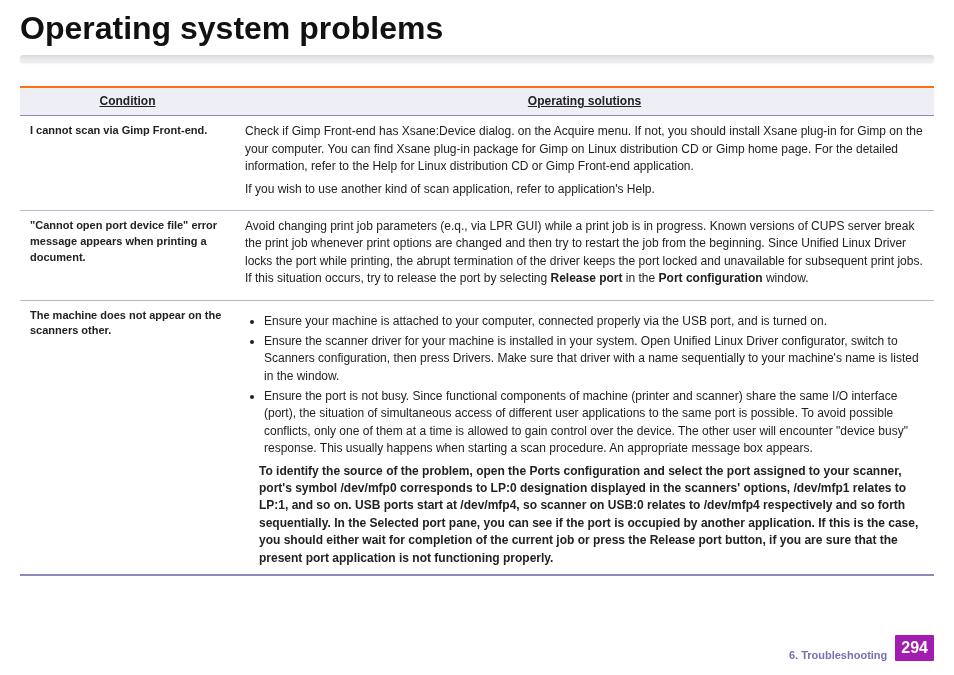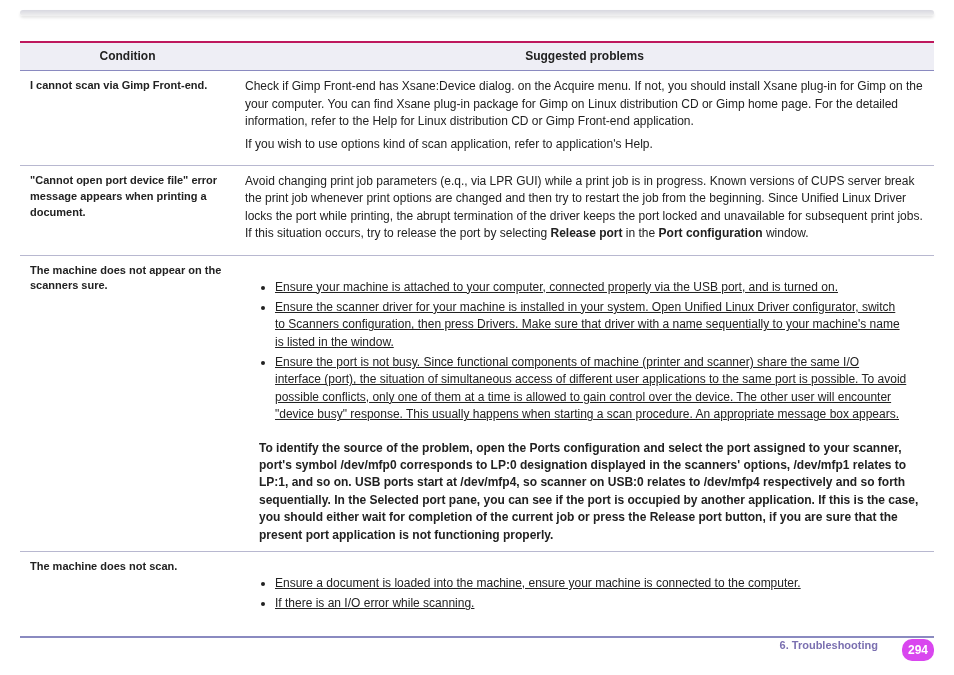--- a/index.html
+++ b/index.html
@@ -30,122 +30,114 @@
     box-shadow: 0 2px 3px rgba(0,0,0,0.1);
   }
   table.troubleshoot {
     width: 100%;
     border-collapse: collapse;
     font-size: 12px;
     line-height: 1.45;
   }
   table.troubleshoot th {
     background: #eeeef5;
-    border-top: 2px solid #be185d;
+    border-top: 2px solid #f97316;
     border-bottom: 1px solid #8a8ac0;
     padding: 5px 20px;
     font-weight: bold;
     text-align: center;
     color: #222;
+    text-decoration: underline;
   }
   table.troubleshoot td {
     border-bottom: 1px solid #b8b8d0;
     padding: 7px 10px;
     vertical-align: top;
   }
   table.troubleshoot td.cond {
     width: 195px;
     font-weight: bold;
     font-size: 11px;
   }
   table.troubleshoot tr:last-child td {
     border-bottom: 2px solid #8a8ac0;
   }
   ul.sol {
-    margin: 16px;
+    margin: 5px;
     padding-left: 14px;
-    text-decoration: underline;
   }
   ul.sol li {
     margin-bottom: 3px;
   }
   p.sol {
     margin: 0 0 5px 0;
   }
   .indent {
     padding-left: 14px;
     font-weight: bold;
   }
   .footer {
     position: absolute;
     bottom: 14px;
     right: 20px;
     font-size: 11px;
     display: flex;
-    align-items: flex-start;
-    gap: 24px;
+    align-items: flex-end;
+    gap: 8px;
   }
   .footer .chapter {
     color: #7a6fb0;
     font-weight: bold;
   }
   .footer .pagenum {
-    background: #d946ef;
+    background: #a21caf;
     color: #fff;
     font-weight: bold;
     padding: 4px 6px;
-    border-radius: 10px;
-    font-size: 12px;
+    border-radius: 1px;
+    font-size: 16px;
   }
 </style>
 </head>
 <body>
 
 <div class="page">
+  <h1 class="title">Operating system problems</h1>
   <div class="title-underline"></div>
 
   <table class="troubleshoot">
     <thead>
       <tr>
         <th>Condition</th>
-        <th>Suggested problems</th>
+        <th>Operating solutions</th>
       </tr>
     </thead>
     <tbody>
       <tr>
         <td class="cond">I cannot scan via Gimp Front-end.</td>
         <td>
           <p class="sol">Check if Gimp Front-end has Xsane:Device dialog. on the Acquire menu. If not, you should install Xsane plug-in for Gimp on the your computer. You can find Xsane plug-in package for Gimp on Linux distribution CD or Gimp home page. For the detailed information, refer to the Help for Linux distribution CD or Gimp Front-end application.</p>
-          <p class="sol">If you wish to use options kind of scan application, refer to application's Help.</p>
+          <p class="sol">If you wish to use another kind of scan application, refer to application's Help.</p>
         </td>
       </tr>
       <tr>
         <td class="cond">"Cannot open port device file" error message appears when printing a document.</td>
         <td>
           <p class="sol">Avoid changing print job parameters (e.q., via LPR GUI) while a print job is in progress. Known versions of CUPS server break the print job whenever print options are changed and then try to restart the job from the beginning. Since Unified Linux Driver locks the port while printing, the abrupt termination of the driver keeps the port locked and unavailable for subsequent print jobs. If this situation occurs, try to release the port by selecting <b>Release port</b> in the <b>Port configuration</b> window.</p>
         </td>
       </tr>
       <tr>
-        <td class="cond">The machine does not appear on the scanners sure.</td>
+        <td class="cond">The machine does not appear on the scanners other.</td>
         <td>
           <ul class="sol">
             <li>Ensure your machine is attached to your computer, connected properly via the USB port, and is turned on.</li>
             <li>Ensure the scanner driver for your machine is installed in your system. Open Unified Linux Driver configurator, switch to Scanners configuration, then press Drivers. Make sure that driver with a name sequentially to your machine's name is listed in the window.</li>
             <li>Ensure the port is not busy. Since functional components of machine (printer and scanner) share the same I/O interface (port), the situation of simultaneous access of different user applications to the same port is possible. To avoid possible conflicts, only one of them at a time is allowed to gain control over the device. The other user will encounter "device busy" response. This usually happens when starting a scan procedure. An appropriate message box appears.</li>
           </ul>
           <div class="indent">To identify the source of the problem, open the Ports configuration and select the port assigned to your scanner, port's symbol /dev/mfp0 corresponds to LP:0 designation displayed in the scanners' options, /dev/mfp1 relates to LP:1, and so on. USB ports start at /dev/mfp4, so scanner on USB:0 relates to /dev/mfp4 respectively and so forth sequentially. In the Selected port pane, you can see if the port is occupied by another application. If this is the case, you should either wait for completion of the current job or press the Release port button, if you are sure that the present port application is not functioning properly.</div>
-        </td>
-      </tr>
-      <tr>
-        <td class="cond">The machine does not scan.</td>
-        <td>
-          <ul class="sol">
-            <li>Ensure a document is loaded into the machine, ensure your machine is connected to the computer.</li>
-            <li>If there is an I/O error while scanning.</li>
-          </ul>
         </td>
       </tr>
     </tbody>
   </table>
 </div>
 
 <div class="footer">
   <span class="chapter">6.  Troubleshooting</span>
   <span class="pagenum">294</span>
 </div>

